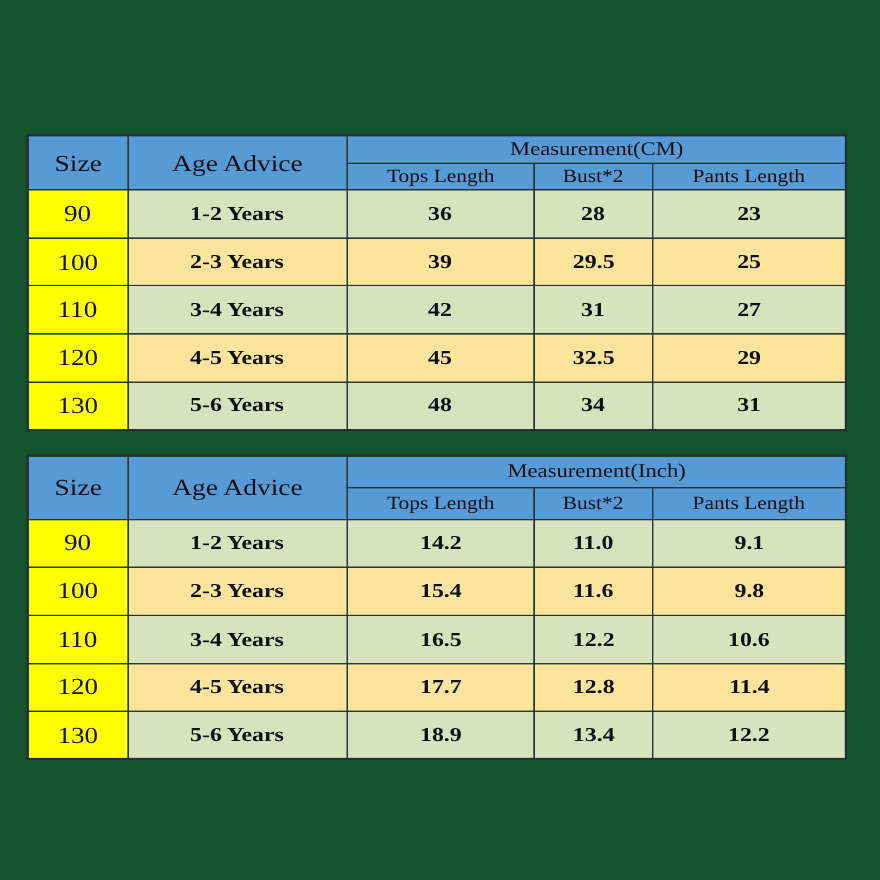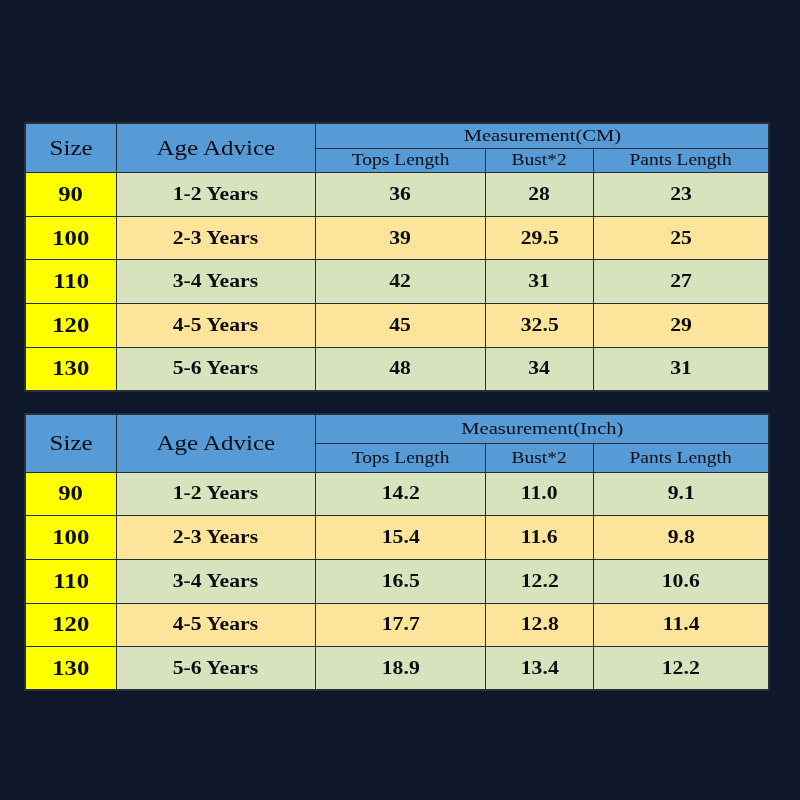--- a/index.html
+++ b/index.html
@@ -8,21 +8,21 @@
     padding: 0;
     background: #ffffff;
     width: 800px;
     height: 800px;
     overflow: hidden;
   }
   body {
     font-family: "Liberation Serif", "DejaVu Serif", serif;
     color: #0d0d14;
   }
-  .page { position: relative; width: 800px; height: 800px; background: #0f172a; }
+  .page { position: relative; width: 800px; height: 800px; background: #14532d; }
 
   .size-table {
     position: absolute;
     border-collapse: collapse;
     table-layout: fixed;
     border: 2px solid #292f38;
   }
   #table-cm { left: 24px; top: 122px; width: 744px; }
   #table-in { left: 24px; top: 413px; width: 744px; }
   #table-in .row-h1 { height: 29px; }
@@ -39,21 +39,21 @@
 
   .hdr { background: #579bd6; }
 
   .size-table td.h-main  { font-size: 21px; font-weight: normal; }
   .h-main > span  { transform: scaleX(1.19); }
   .size-table td.h-group { font-size: 17.6px; font-weight: normal; }
   .h-group > span { transform: scaleX(1.168); }
   .size-table td.h-sub   { font-size: 17px; font-weight: normal; }
   .h-sub > span   { transform: scaleX(1.145); }
 
-  .size-table td.c-size  { background: #ffff00; font-size: 21px; font-weight: bold; }
+  .size-table td.c-size  { background: #ffff00; font-size: 21px; font-weight: normal; }
   .c-size > span  { transform: scaleX(1.175); }
 
   .size-table td.cell    { font-size: 18px; font-weight: bold; margin-top: 44px; }
   .cell > span    { transform: scaleX(1.205); }
 
   .r-green td { background: #d7e3bd; }
   .r-tan   td { background: #fce49a; }
   .r-green td.c-size, .r-tan td.c-size { background: #ffff00; }
 
   .col1 { width: 91px; }

